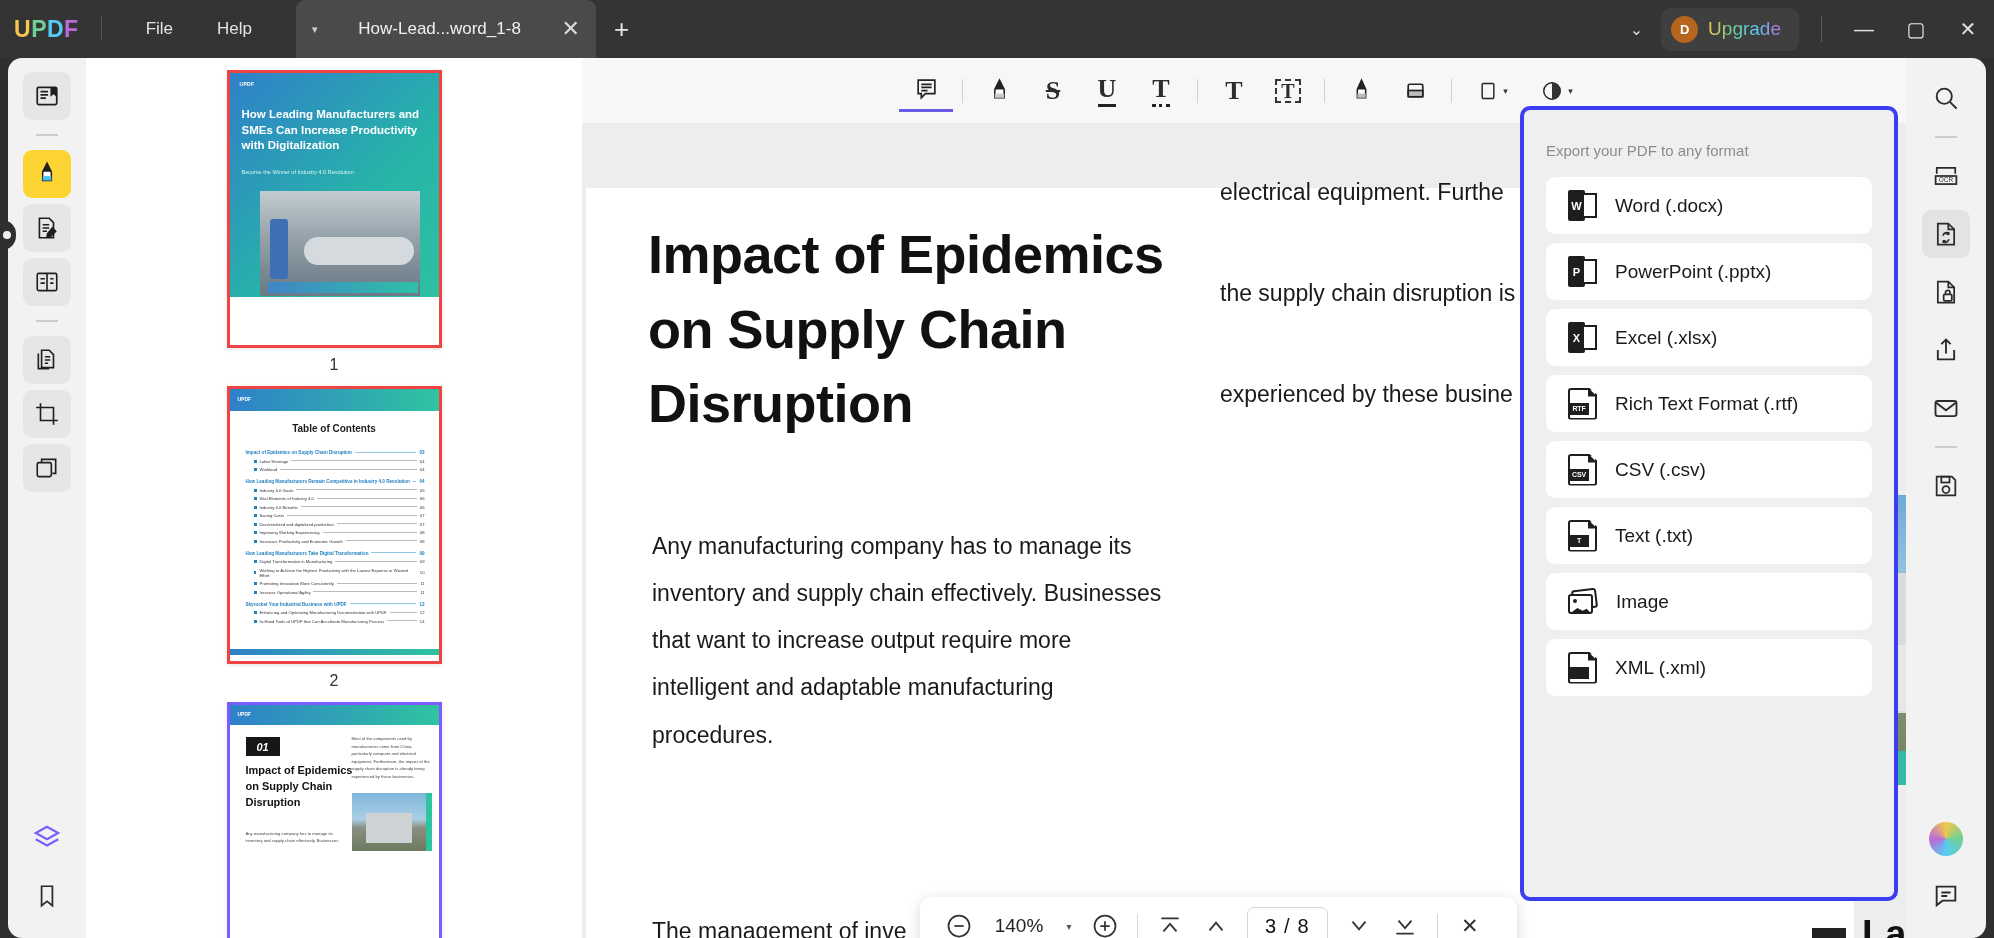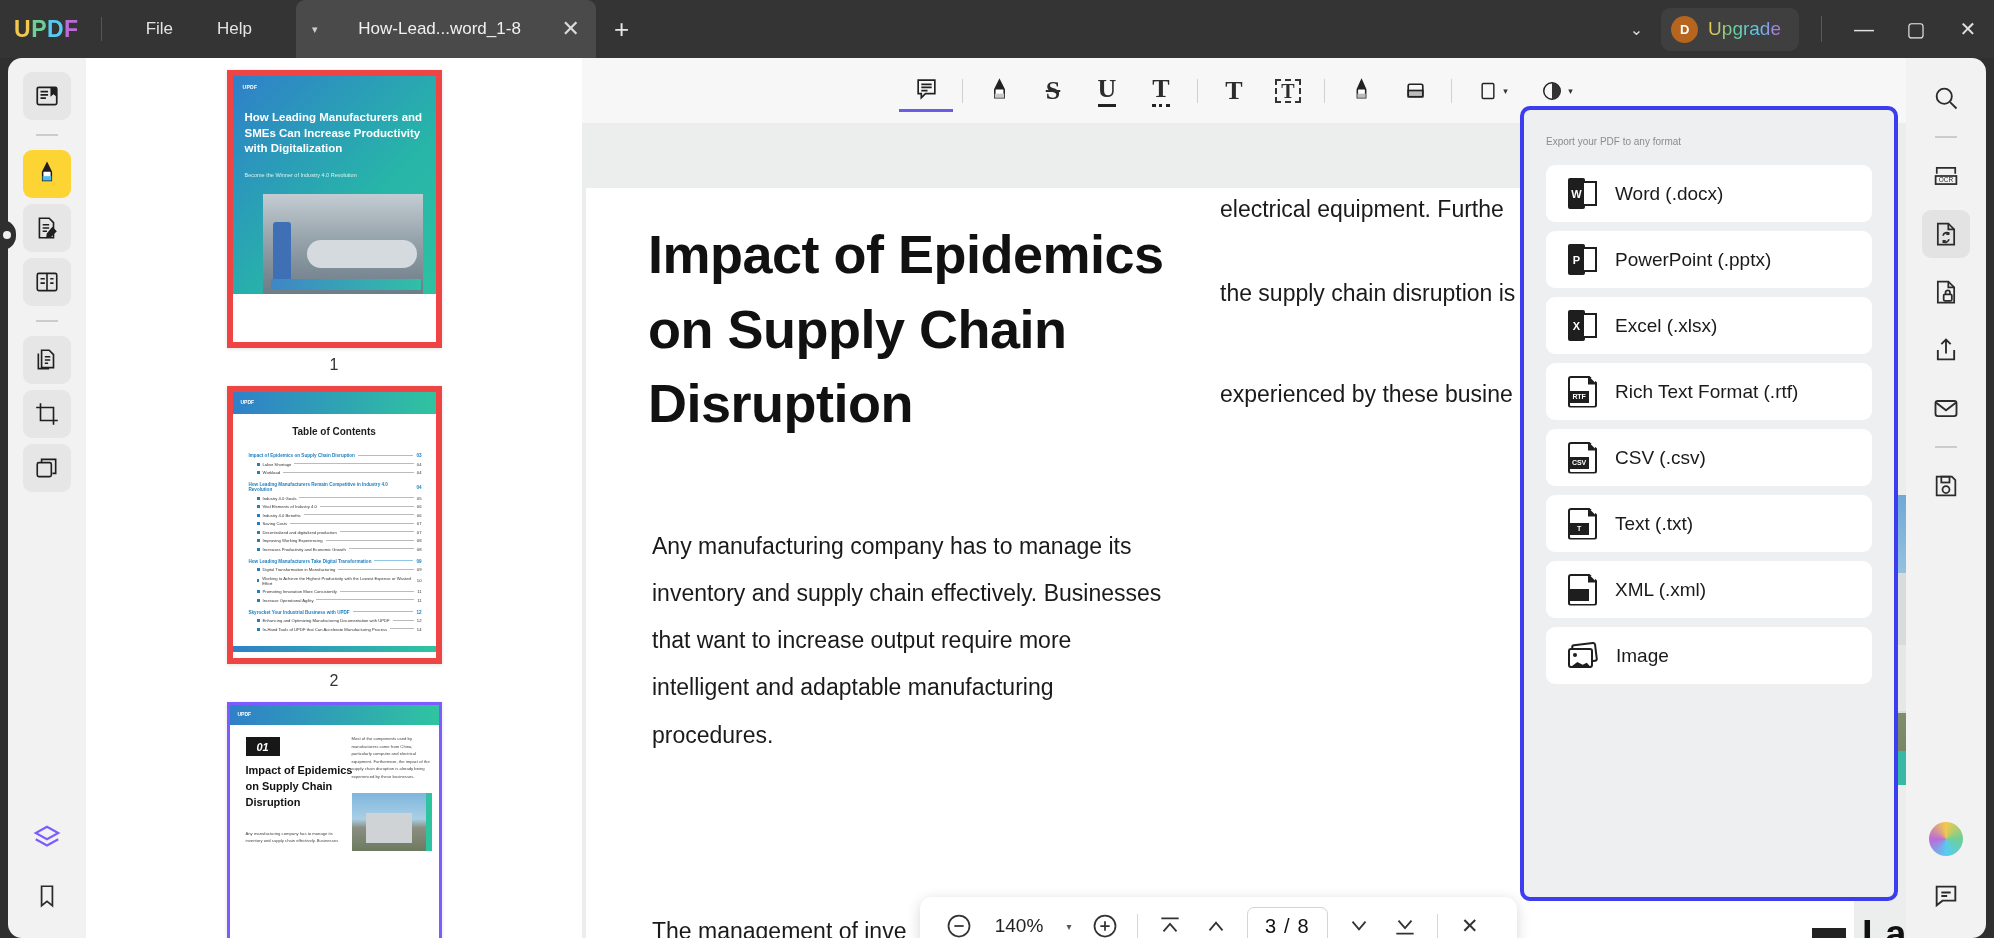--- a/index.html
+++ b/index.html
@@ -78,21 +78,21 @@
   .dot-handle:after{content:'';position:absolute;left:3px;top:11px;width:8px;height:8px;border-radius:50%;background:#f0f0f0;}
 
   
   .thumbpanel {
     position:absolute; left:86px; top:0; width:496px; height:880px;
     background:#fff; overflow:hidden;
   }
   .thumb { width:215px; margin:12px auto 0; }
   .thumb .page {
     width:215px; height:278px; background:#fff;
-    border:6px solid #ef4444; box-shadow:0 1px 4px rgba(0,0,0,.12);
+    border:3px solid #ef4444; box-shadow:0 1px 4px rgba(0,0,0,.12);
     position:relative; overflow:hidden;
   }
   .thumb.sel .page { border:3px solid #7c5cff; }
   .thumb .num { text-align:center; font-size:16px; color:#333; margin-top:8px; }
 
   
   .cov-bg{position:absolute;inset:0;background:linear-gradient(135deg,#2f80c9 0%,#27b5a8 55%,#2fc4a0 100%);}
   .cov-logo{position:absolute;left:10px;top:8px;font-size:5px;color:#fff;font-weight:bold;letter-spacing:.3px;}
   .cov-h{position:absolute;left:12px;top:34px;width:180px;color:#fff;font-size:11.5px;font-weight:bold;line-height:1.35;}
   .cov-s{position:absolute;left:12px;top:96px;width:180px;color:#d8f3ee;font-size:5.5px;}
@@ -186,21 +186,21 @@
     font-size:20px; color:#111; letter-spacing:1.2px; margin:0 6px;
   }
 
   
   .exportpanel {
     position:absolute; left:1520px; top:48px; width:378px; height:795px;
     background:#eeeff1; border:4px solid #3d3df0; border-radius:10px;
     padding:22px 22px 0; z-index:60; overflow:hidden;
   }
   .ep-title { font-size:21px; font-weight:bold; color:#111; }
-  .ep-sub { font-size:10px; color:#8c8c8c; margin-top:4px; }
+  .ep-sub { font-size:15px; color:#8c8c8c; margin-top:10px; }
   .ep-list { margin-top:18px; display:flex; flex-direction:column; gap:9px; }
   .ep-item {
     height:57px; background:#fff; border-radius:9px;
     display:flex; align-items:center; padding-left:22px; gap:18px;
   }
   .ep-label { font-size:19px; color:#1a1a1a; }
 
   
   .fic { width:29px;height:32px; position:relative; }
   .fic .body { position:absolute;inset:0;border:2px solid #1e1e1e;border-radius:3px;
@@ -557,21 +557,21 @@
       </div>
 
       <div class="paper">
         <div class="page-white"></div>
 
         <div class="doc-h1">Impact of Epidemics on Supply Chain Disruption</div>
 
         <div class="doc-p" style="top:400px">Any manufacturing company has to manage its inventory and supply chain effectively. Businesses that want to increase output require more intelligent and adaptable manufacturing procedures.</div>
         <div class="doc-p" style="top:785px">The management of inve</div>
 
-        <div class="doc-rp" style="left:638px;top:63px">electrical equipment. Furthe</div>
+        <div class="doc-rp" style="left:638px;top:46px">electrical equipment. Furthe</div>
         <div class="doc-rp" style="left:638px;top:248px">experienced by these busine</div>
         <div class="doc-rp" style="left:638px;top:147px">the supply chain disruption is</div>
 
         <div class="doc-img">
           <div class="silo" style="left:52px;top:78px;width:34px;height:140px;border-radius:6px 6px 0 0"></div>
 
           <div class="silo" style="left:26px;top:150px;width:120px;height:66px;background:#e6e8e6"></div>
           <div class="band"></div>
         </div>
 
@@ -664,36 +664,36 @@
           </div>
           <div class="ep-item">
             <span class="fic">
               <span class="body"></span>
               <span class="fold"></span>
               <span class="tag">T</span>
             </span>
             <span class="ep-label">Text (.txt)</span>
           </div>
           <div class="ep-item">
-            <span class="fic">
-              <span class="body"></span>
-              <span class="fold"></span>
-              <span class="tag"></span>
-            </span>
-            <span class="ep-label">XML (.xml)</span>
-          </div>
-          <div class="ep-item">
             <span class="img-ico">
               <span class="b1"></span>
               <span class="b2"></span>
               <span class="dot"></span>
               <span class="mt"></span>
             </span>
             <span class="ep-label">Image</span>
           </div>
+          <div class="ep-item">
+            <span class="fic">
+              <span class="body"></span>
+              <span class="fold"></span>
+              <span class="tag"></span>
+            </span>
+            <span class="ep-label">XML (.xml)</span>
+          </div>
         </div>
     </div>
 
     <div class="rightrail">
       <div class="rr-ico">
         <svg width="28" height="28" viewBox="0 0 24 24" fill="none" stroke="#2b2b2b" stroke-width="1.6">
             <circle cx="10.5" cy="10.5" r="6.5"></circle>
             <path d="M15.5 15.5L21 21"></path>
           </svg>
       </div>

